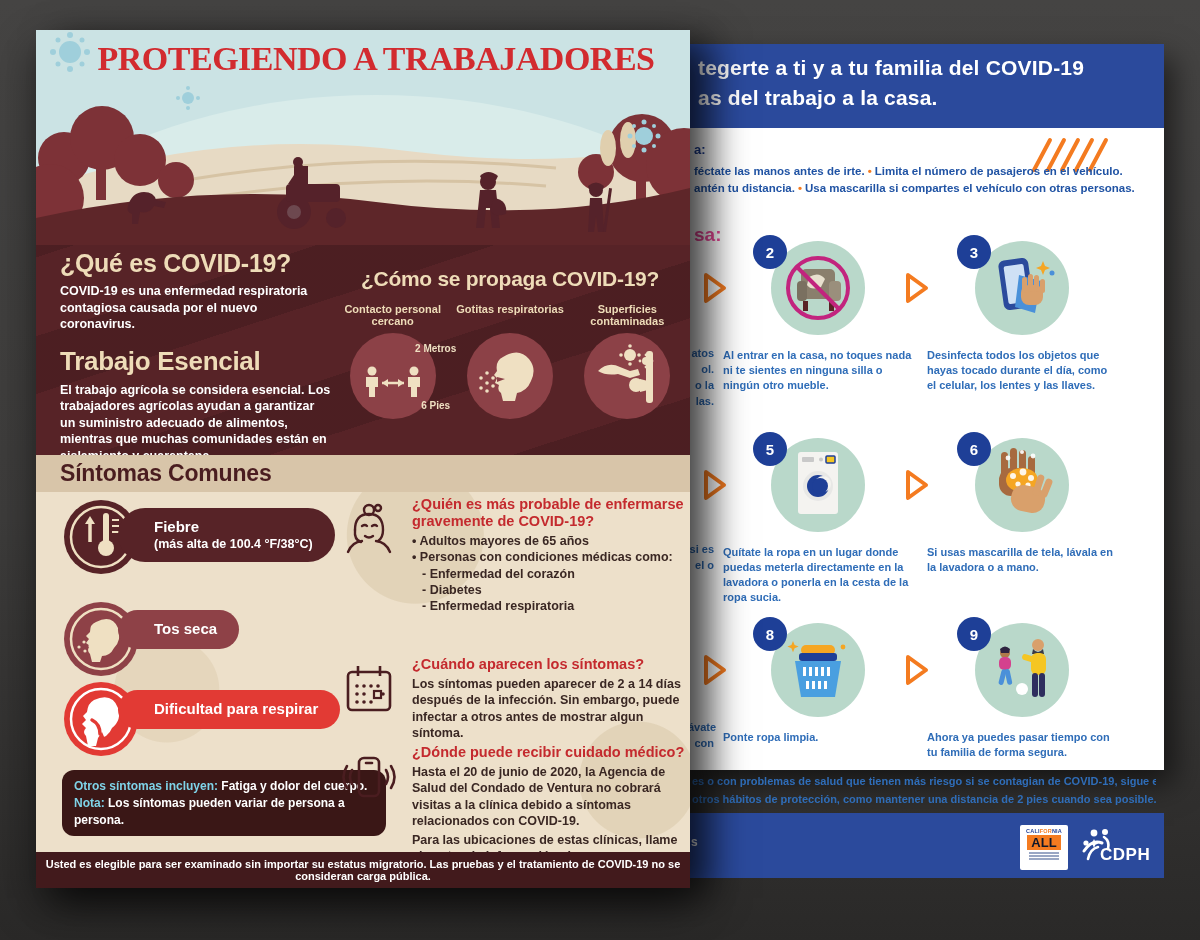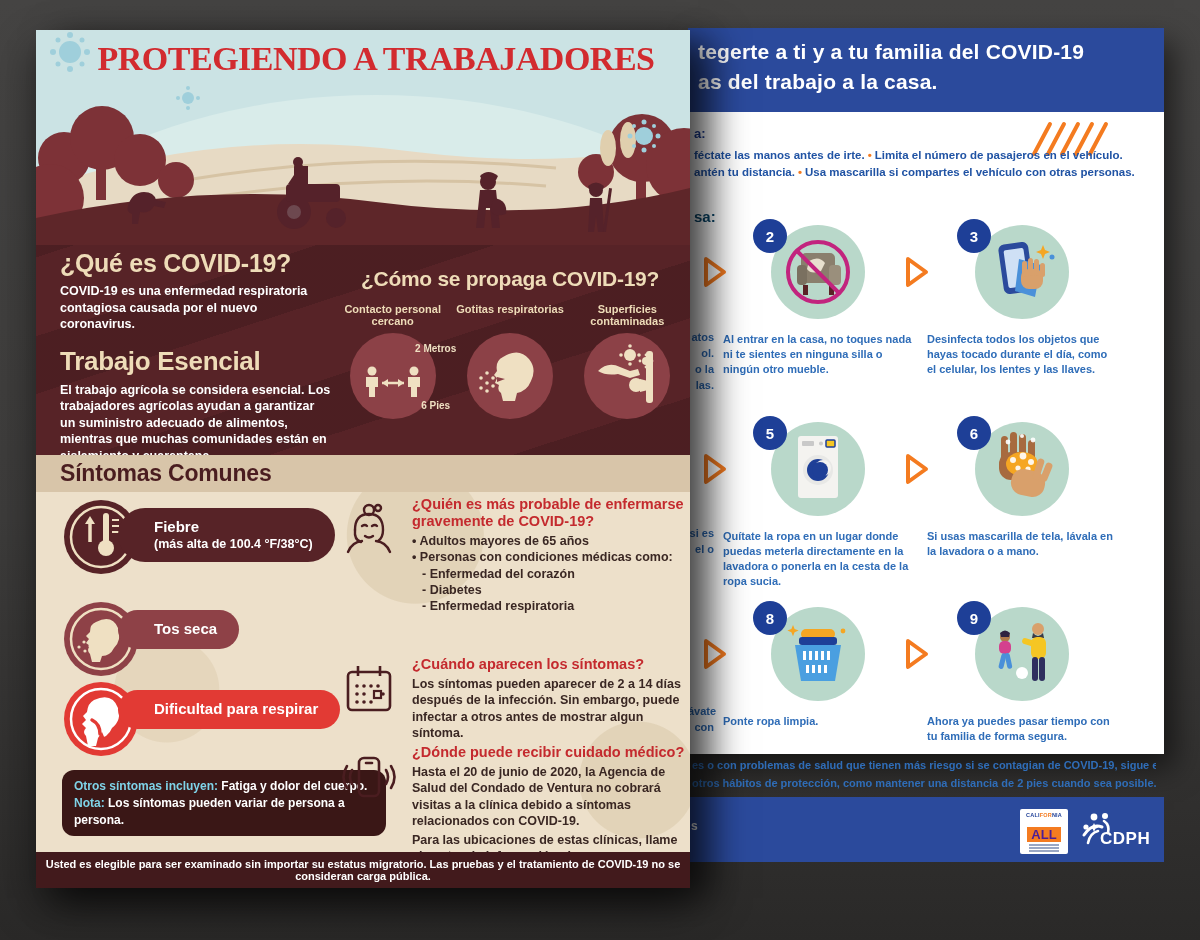--- a/index.html
+++ b/index.html
@@ -3,48 +3,48 @@
 <meta charset="utf-8">
 <style>
   html,body{margin:0;padding:0;}
   body{
     width:1200px;height:940px;position:relative;overflow:hidden;
     background:linear-gradient(180deg,#454443 0%,#3d3c3b 55%,#2a2928 100%);
     font-family:"Liberation Sans","DejaVu Sans",sans-serif;
   }
   
   .rposter{
-    position:absolute;left:688px;top:28px;width:476px;height:726px;
+    position:absolute;left:688px;top:44px;width:476px;height:726px;
     background:#ffffff;box-shadow:10px 14px 28px rgba(0,0,0,.55);
   }
   .rp-band{position:absolute;left:0;top:0;width:100%;height:84px;background:#2b4a9c;}
   .rp-band .l1{position:absolute;left:10px;top:12px;color:#fff;font-weight:bold;font-size:21px;letter-spacing:.2px;white-space:nowrap;}
   .rp-band .l2{position:absolute;left:10px;top:42px;color:#fff;font-weight:bold;font-size:21px;letter-spacing:.2px;white-space:nowrap;}
   .rp-slashes{position:absolute;right:34px;top:92px;width:90px;height:40px;}
   .rp-slashes i{position:absolute;top:0;width:4px;height:38px;background:#f47b20;transform:rotate(28deg);border-radius:2px;}
   .rp-intro{position:absolute;left:6px;top:98px;width:460px;color:#2053a4;font-size:11.5px;font-weight:bold;}
   .rp-intro .lbl{font-size:13px;color:#1e3f97;}
   .rp-intro .row{margin-top:6px;line-height:1.5;}
   .rp-intro .dot{color:#f47b20;padding:0 3px;}
-  .rp-lbl2{position:absolute;left:6px;top:180px;font-size:15px;color:#0c4a6e;font-weight:bold;}
+  .rp-lbl2{position:absolute;left:6px;top:180px;font-size:19px;color:#ec4899;font-weight:bold;}
   .step{position:absolute;width:190px;}
   .step-circle{position:absolute;left:48px;top:0;width:94px;height:94px;border-radius:50%;background:#b9d8ca;}
   .step-num{position:absolute;left:30px;top:-6px;width:34px;height:34px;border-radius:50%;background:#1e3f97;color:#fff;
     font-weight:bold;font-size:15px;display:flex;align-items:center;justify-content:center;}
   .step-text{position:absolute;left:0;top:107px;width:190px;text-align:left;color:#2f6db8;font-size:11px;font-weight:bold;line-height:1.35;}
   .arrow{position:absolute;width:26px;height:32px;}
   .arrow svg{display:block;}
   .edge-frag{position:absolute;left:0;width:26px;text-align:right;color:#2f6db8;font-size:11px;font-weight:bold;line-height:1.45;}
   .rp-note{position:absolute;left:4px;width:464px;color:#2f6db8;font-size:11px;font-weight:bold;white-space:nowrap;overflow:hidden;}
   .rp-footer{position:absolute;left:0;top:769px;width:100%;height:65px;background:#2b4a9c;}
   .rp-footer .frag{position:absolute;left:3px;top:22px;color:#fff;font-size:12px;font-weight:bold;}
   .ca-badge{position:absolute;right:96px;top:12px;width:48px;height:42px;background:#fff;border-radius:2px;padding-top:3px;text-align:center;}
   .ca-top{font-size:5.5px;font-weight:bold;letter-spacing:.2px;}
   .ca-top .b{color:#1e3f97;} .ca-top .o{color:#f47b20;}
-  .ca-all{margin:9px auto 0;width:34px;background:#f47b20;color:#4c1d95;font-weight:bold;font-size:13px;line-height:15px;}
+  .ca-all{margin:1px auto 0;width:34px;background:#f47b20;color:#0f172a;font-weight:bold;font-size:13px;line-height:15px;}
   .ca-lines{margin:2px auto 0;width:30px;}
   .ca-lines i{display:block;height:1.5px;background:#9aa7c4;margin-top:1.5px;}
   .cdph{position:absolute;right:20px;top:14px;width:64px;height:40px;}
   .cdph span{position:absolute;left:20px;top:18px;color:#fff;font-weight:bold;font-size:17px;letter-spacing:.5px;}
   
   .lposter{
     position:absolute;left:36px;top:30px;width:654px;height:858px;background:#ede0ca;
     box-shadow:22px 10px 34px rgba(0,0,0,.62), 0 18px 40px rgba(0,0,0,.45);
   }
   .scene{position:absolute;left:0;top:0;width:654px;height:215px;overflow:hidden;}

